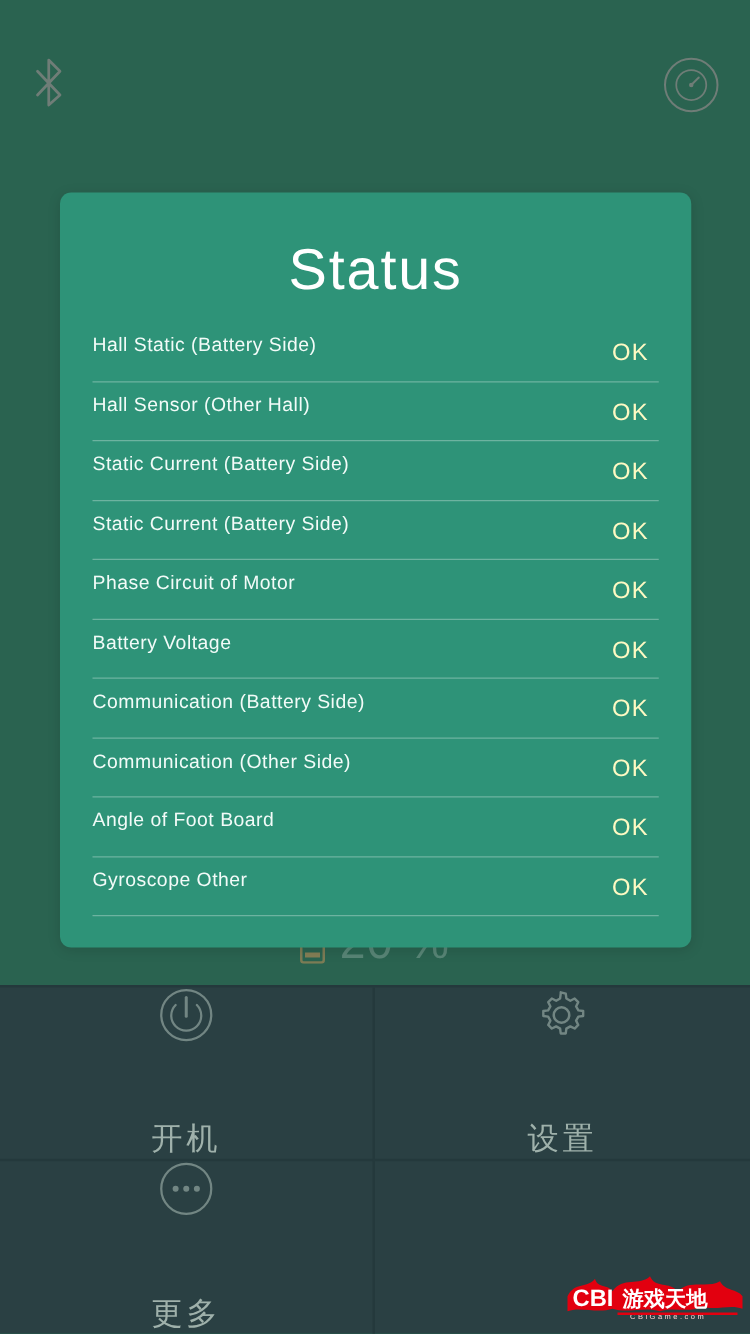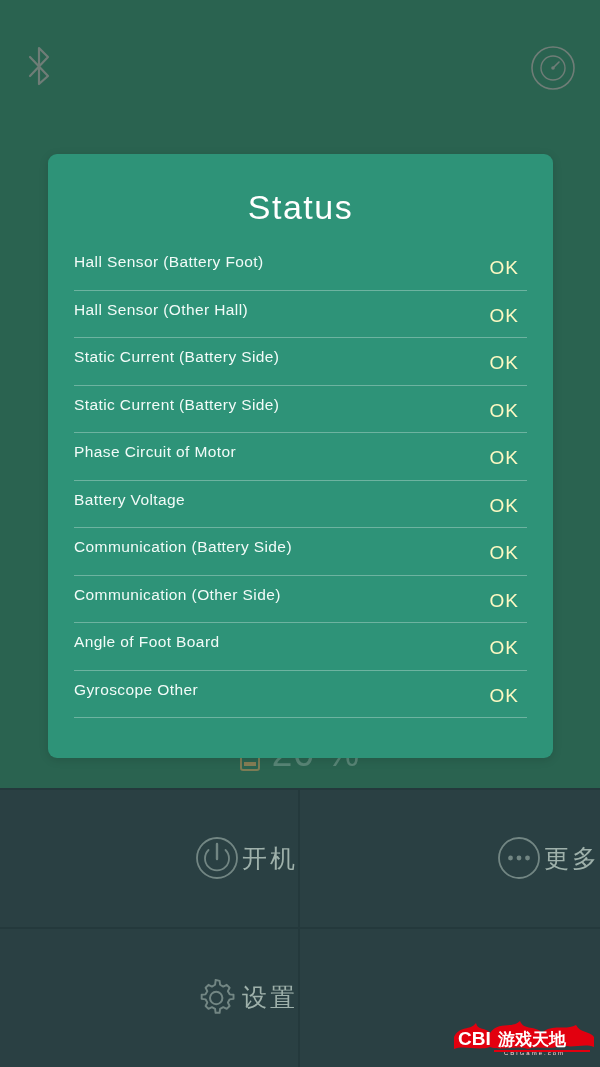--- a/index.html
+++ b/index.html
@@ -64,21 +64,21 @@
     position:absolute; left:48px; top:154px; width:505px; height:604px;
     background:#2e9378;
     border-radius:9px;
     z-index:2;
     box-shadow:0 2px 10px rgba(0,0,0,0.13);
     padding:0 26px;
     overflow:hidden;
   }
   .card-title {
     text-align:center;
-    font-size:34px; font-weight:400; color:#ffffff;
+    font-size:46px; font-weight:400; color:#ffffff;
     letter-spacing:1.5px;
     margin-top:34px; margin-bottom:16px;
   }
   .status-list { margin-top:4px; }
   .status-row {
     position:relative;
     height:47.5px;
     display:flex; align-items:center; justify-content:space-between;
     border-bottom:1px solid rgba(255,255,255,0.30);
   }
@@ -95,21 +95,21 @@
   .bottom-nav {
     position:absolute; left:0; top:788px; width:600px; height:279px;
     background:#2a4043;
     z-index:4;
     display:grid;
     grid-template-columns:1fr 1fr;
     grid-template-rows:1fr 1fr;
     border-top:2px solid #24393c;
   }
   .nav-cell {
-    display:flex; flex-direction:row; align-items:center; justify-content:flex-end;
+    display:flex; flex-direction:column; align-items:center; justify-content:space-between;
     gap:3px;
     border-right:2px solid #24393c;
     border-bottom:2px solid #24393c;
   }
   .nav-cell:nth-child(2n) { border-right:none; }
   .nav-cell:nth-child(n+3) { border-bottom:none; }
   .nav-icon { width:44px; height:44px; opacity:0.62; }
   .nav-label {
     font-size:25px; color:#9fb1ab; letter-spacing:3px;
     font-family:"DejaVu Sans", sans-serif;
@@ -192,21 +192,21 @@
     </svg>
   </span>
 
 </div>
 
 <div class="status-card">
   <div class="card-title">Status</div>
   <div class="status-list">
 
     <div class="status-row">
-      <span class="status-label">Hall Sensor (Battery Foot)</span>
+      <span class="status-label">Hall Static (Battery Side)</span>
       <span class="status-value">OK</span>
     </div>
 
     <div class="status-row">
       <span class="status-label">Hall Sensor (Other Hall)</span>
       <span class="status-value">OK</span>
     </div>
 
     <div class="status-row">
       <span class="status-label">Static Current (Battery Side)</span>
@@ -257,50 +257,50 @@
     <span class="nav-icon">
       <svg viewBox="0 0 44 44" width="44" height="44" xmlns="http://www.w3.org/2000/svg">
         <circle cx="22" cy="22" r="20" fill="none" stroke="#9fb1ab" stroke-width="1.8"></circle>
         <path d="M 13.5 14 A 12 12 0 1 0 30.5 14" fill="none" stroke="#9fb1ab" stroke-width="1.8" stroke-linecap="round"></path>
         <line x1="22" y1="8" x2="22" y2="23" stroke="#9fb1ab" stroke-width="2.4" stroke-linecap="round"></line>
       </svg>
     </span>
     <span class="nav-label">开机</span>
   </div>
 
-
-  <div class="nav-cell">
-    <span class="nav-icon">
-      <svg viewBox="0 0 44 44" width="44" height="44" xmlns="http://www.w3.org/2000/svg">
-        <circle cx="22" cy="22" r="20" fill="none" stroke="#9fb1ab" stroke-width="1.8"></circle>
-        <circle cx="13.5" cy="22" r="2.4" fill="#9fb1ab"></circle>
-        <circle cx="22" cy="22" r="2.4" fill="#9fb1ab"></circle>
-        <circle cx="30.5" cy="22" r="2.4" fill="#9fb1ab"></circle>
-      </svg>
-    </span>
-    <span class="nav-label">更多</span>
-  </div>
 
   <div class="nav-cell">
     <span class="nav-icon">
       <svg viewBox="0 0 44 44" width="44" height="44" xmlns="http://www.w3.org/2000/svg">
         <g fill="none" stroke="#9fb1ab" stroke-width="2" stroke-linejoin="round">
           <path d="M 22 4 l 4.2 1.1 l 0.5 4.0 l 3.3 1.9 l 3.6 -1.8 l 3.0 3.0
                    l -1.8 3.6 l 1.9 3.3 l 4.0 0.5 l 0 4.2 l -4.0 0.5 l -1.9 3.3
                    l 1.8 3.6 l -3.0 3.0 l -3.6 -1.8 l -3.3 1.9 l -0.5 4.0
                    l -4.2 0 l -0.5 -4.0 l -3.3 -1.9 l -3.6 1.8 l -3.0 -3.0
                    l 1.8 -3.6 l -1.9 -3.3 l -4.0 -0.5 l 0 -4.2 l 4.0 -0.5
                    l 1.9 -3.3 l -1.8 -3.6 l 3.0 -3.0 l 3.6 1.8 l 3.3 -1.9 l 0.5 -4.0 Z" transform="translate(-1.5,0) scale(0.96) translate(1,0)"></path>
           <circle cx="21.2" cy="22" r="6.2"></circle>
         </g>
       </svg>
     </span>
     <span class="nav-label">设置</span>
   </div>
 
+  <div class="nav-cell">
+    <span class="nav-icon">
+      <svg viewBox="0 0 44 44" width="44" height="44" xmlns="http://www.w3.org/2000/svg">
+        <circle cx="22" cy="22" r="20" fill="none" stroke="#9fb1ab" stroke-width="1.8"></circle>
+        <circle cx="13.5" cy="22" r="2.4" fill="#9fb1ab"></circle>
+        <circle cx="22" cy="22" r="2.4" fill="#9fb1ab"></circle>
+        <circle cx="30.5" cy="22" r="2.4" fill="#9fb1ab"></circle>
+      </svg>
+    </span>
+    <span class="nav-label">更多</span>
+  </div>
+
 </div>
 
 <div class="watermark">
   <svg viewBox="0 0 150 58" width="150" height="58" xmlns="http://www.w3.org/2000/svg">
     <g fill="#e2000f">
       <path d="M 8 34 C 14 22, 24 28, 30 20 C 32 28, 40 24, 44 30
                C 52 18, 66 26, 74 18 C 78 28, 90 22, 96 30
                C 106 20, 120 28, 130 22 C 134 30, 144 28, 148 34
                L 148 44 C 138 40, 126 46, 116 42 C 106 48, 92 42, 82 46
                C 70 42, 56 48, 44 44 C 32 48, 18 42, 8 46 Z"></path>

